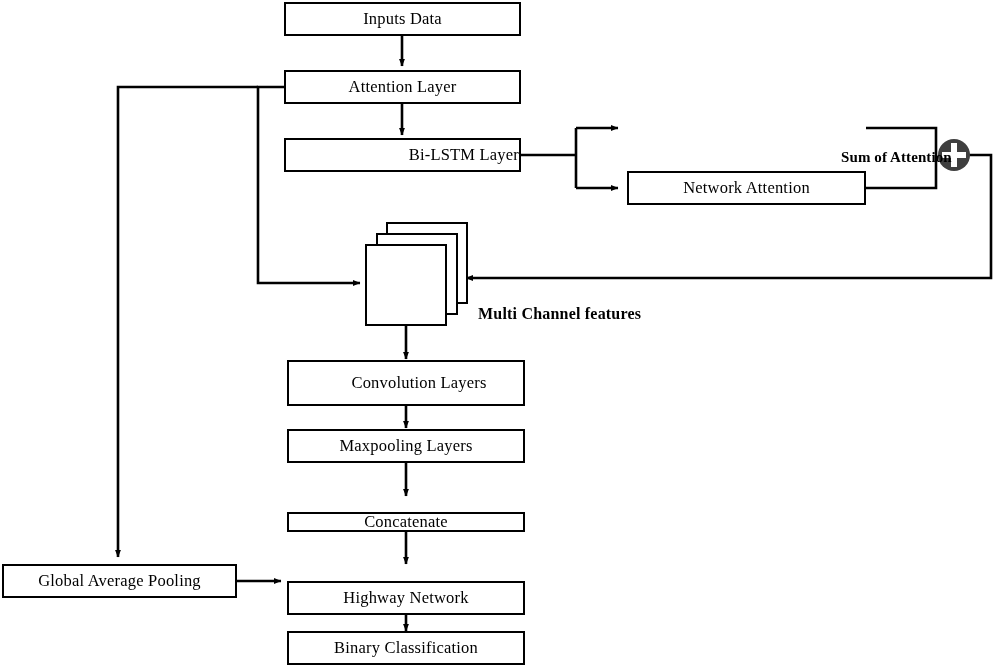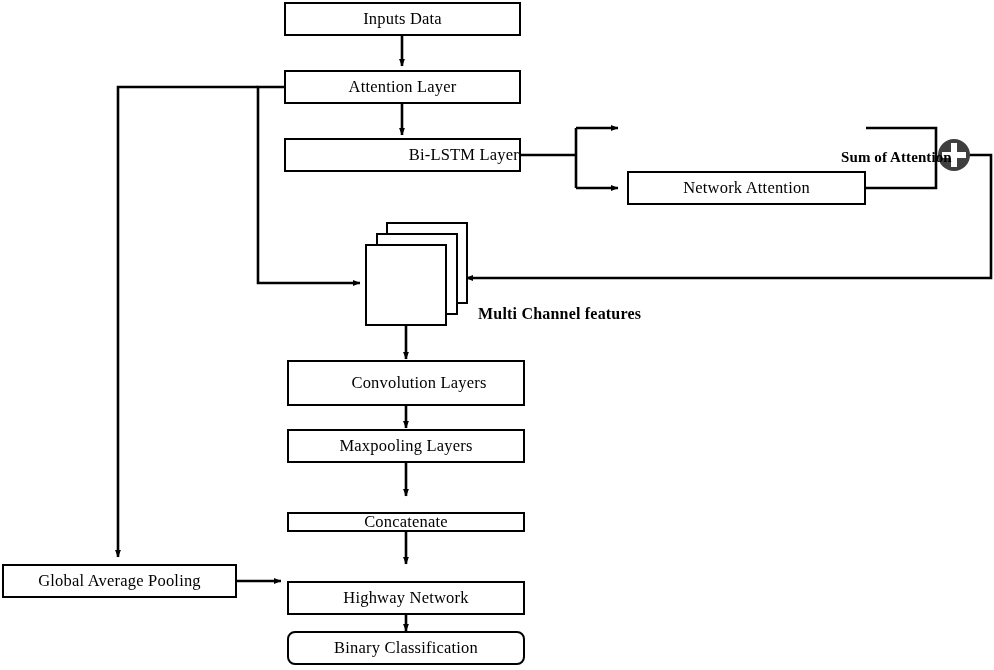--- a/index.html
+++ b/index.html
@@ -152,21 +152,21 @@
   </div>
 
   <div class="node-box" style="left:287px; top:496px; width:238px; height:20px;margin-top:16px;">
     <span>Concatenate</span>
   </div>
 
   <div class="node-box" style="left:287px; top:564px; width:238px; height:34px;margin-top:17px;">
     <span>Highway Network</span>
   </div>
 
-  <div class="node-box" style="left:287px; top:631px; width:238px; height:34px;border-radius:8px;">
+  <div class="node-box" style="left:287px; top:631px; width:238px; height:34px;">
     <span>Binary Classification</span>
   </div>
 
   <div class="node-box" style="left:2px; top:564px; width:235px; height:34px;">
     <span>Global Average Pooling</span>
   </div>
 
 
   <div class="node-box" style="left:627px; top:171px; width:239px; height:34px;">
     <span>Network Attention</span>

